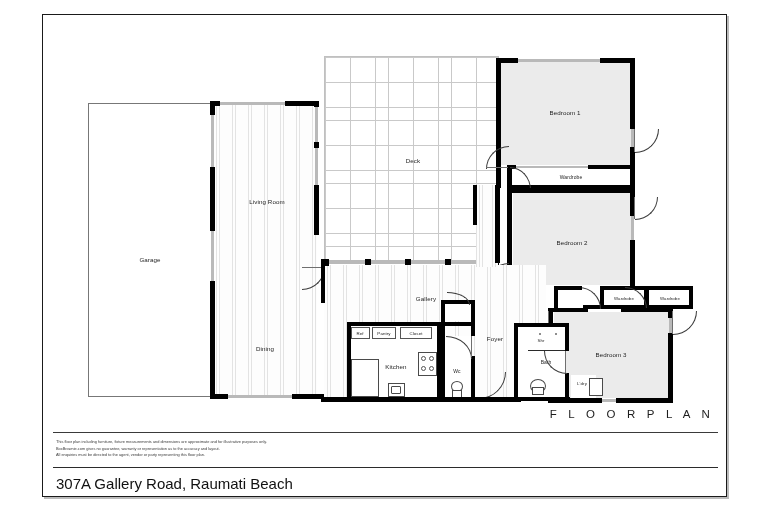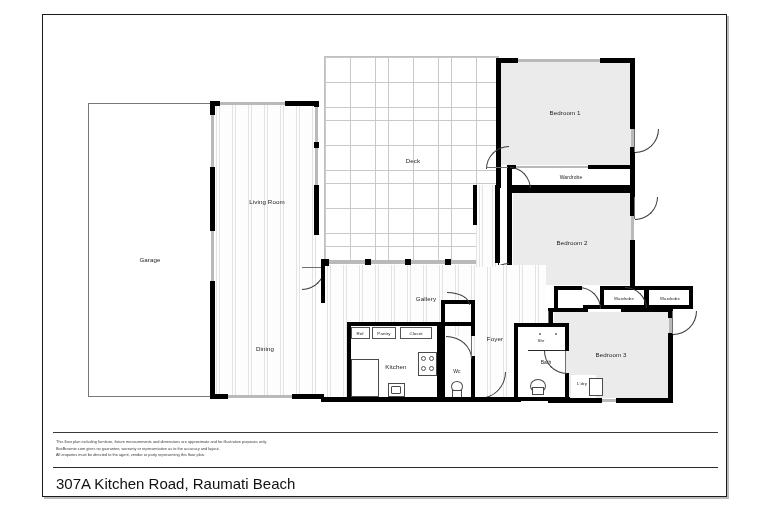--- a/index.html
+++ b/index.html
@@ -281,24 +281,25 @@
       <div class="rm fill-white" style="left:528px;top:360px;width:25px;height:23px;"></div>
       <div class="lbl xs" style="left:539px;top:368px;">L'dry</div>
       <div class="fx" style="left:546px;top:363px;width:14px;height:18px;"></div>
 
       <div class="wall" style="left:278px;top:246px;width:8px;height:5px;"></div>
       <div class="wall" style="left:278px;top:246px;width:4px;height:42px;"></div>
       <div class="wall" style="left:278px;top:382px;width:200px;height:5px;"></div>
       <div class="wall" style="left:452px;top:170px;width:5px;height:78px;"></div>
       <div class="wall" style="left:430px;top:170px;width:4px;height:40px;"></div>
 
+      <div id="floorplan-word">F L O O R   P L A N</div>
       <div id="divider1"></div>
       <div id="disclaimer">
         <div>This floor plan including furniture, fixture measurements and dimensions are approximate and for illustrative purposes only.</div>
         <div>BoxBrownie.com gives no guarantee, warranty or representation as to the accuracy and layout.</div>
         <div>All enquiries must be directed to the agent, vendor or party representing this floor plan.</div>
       </div>
       <div id="divider2"></div>
-      <div id="title">307A Kitchen Road, Raumati Beach</div>
+      <div id="title">307A Gallery Road, Raumati Beach</div>
 
     </div>
   </div>
 </div>
 
 </body></html>

